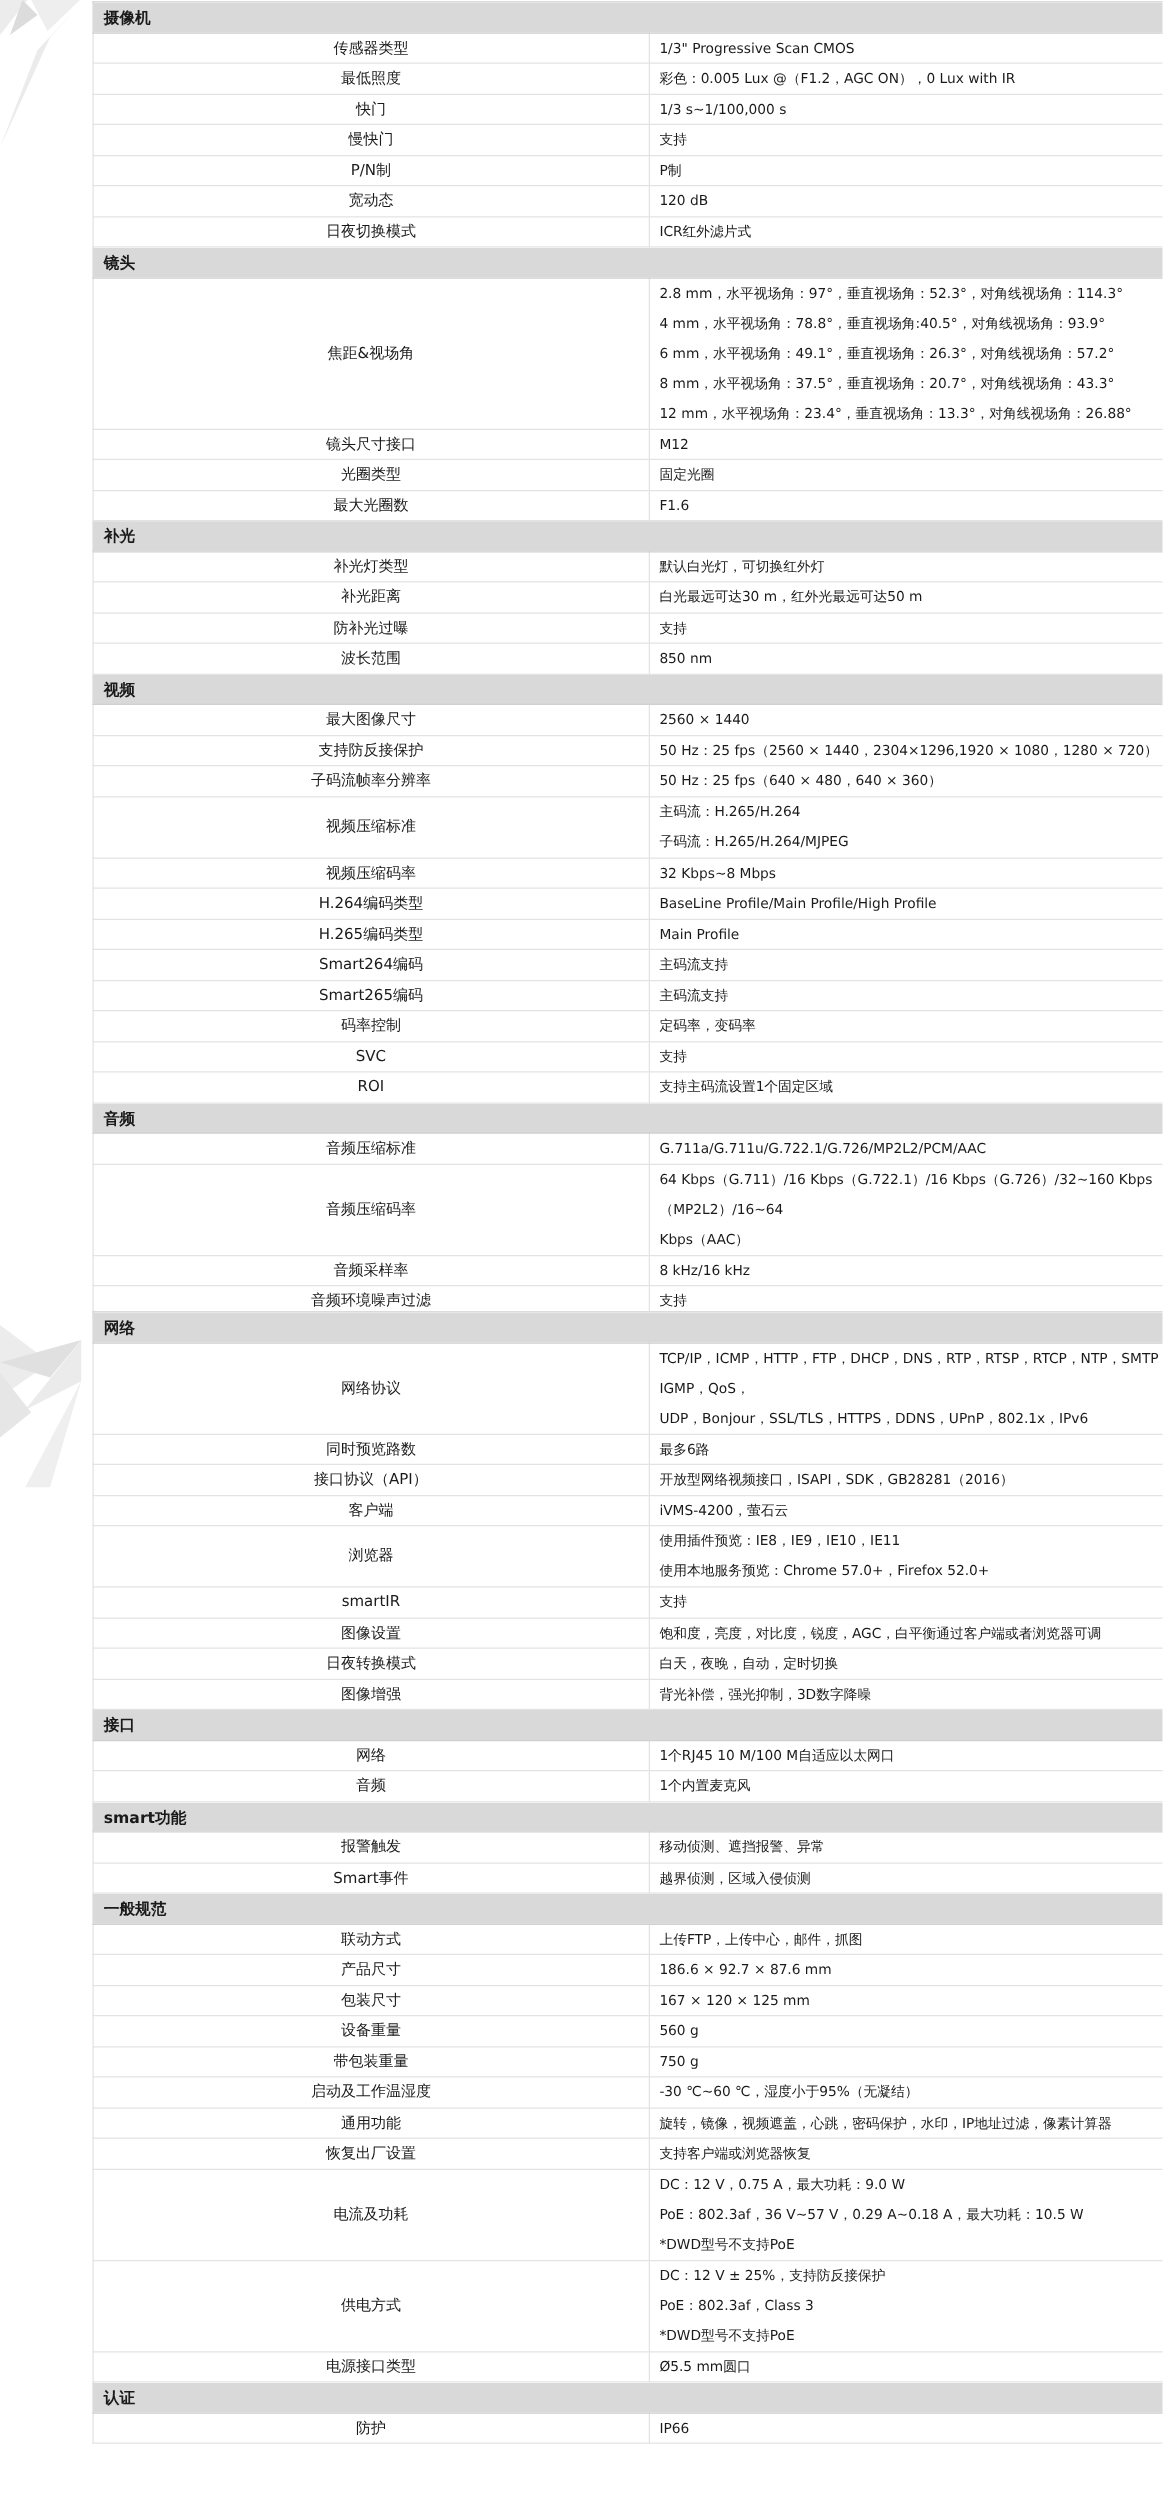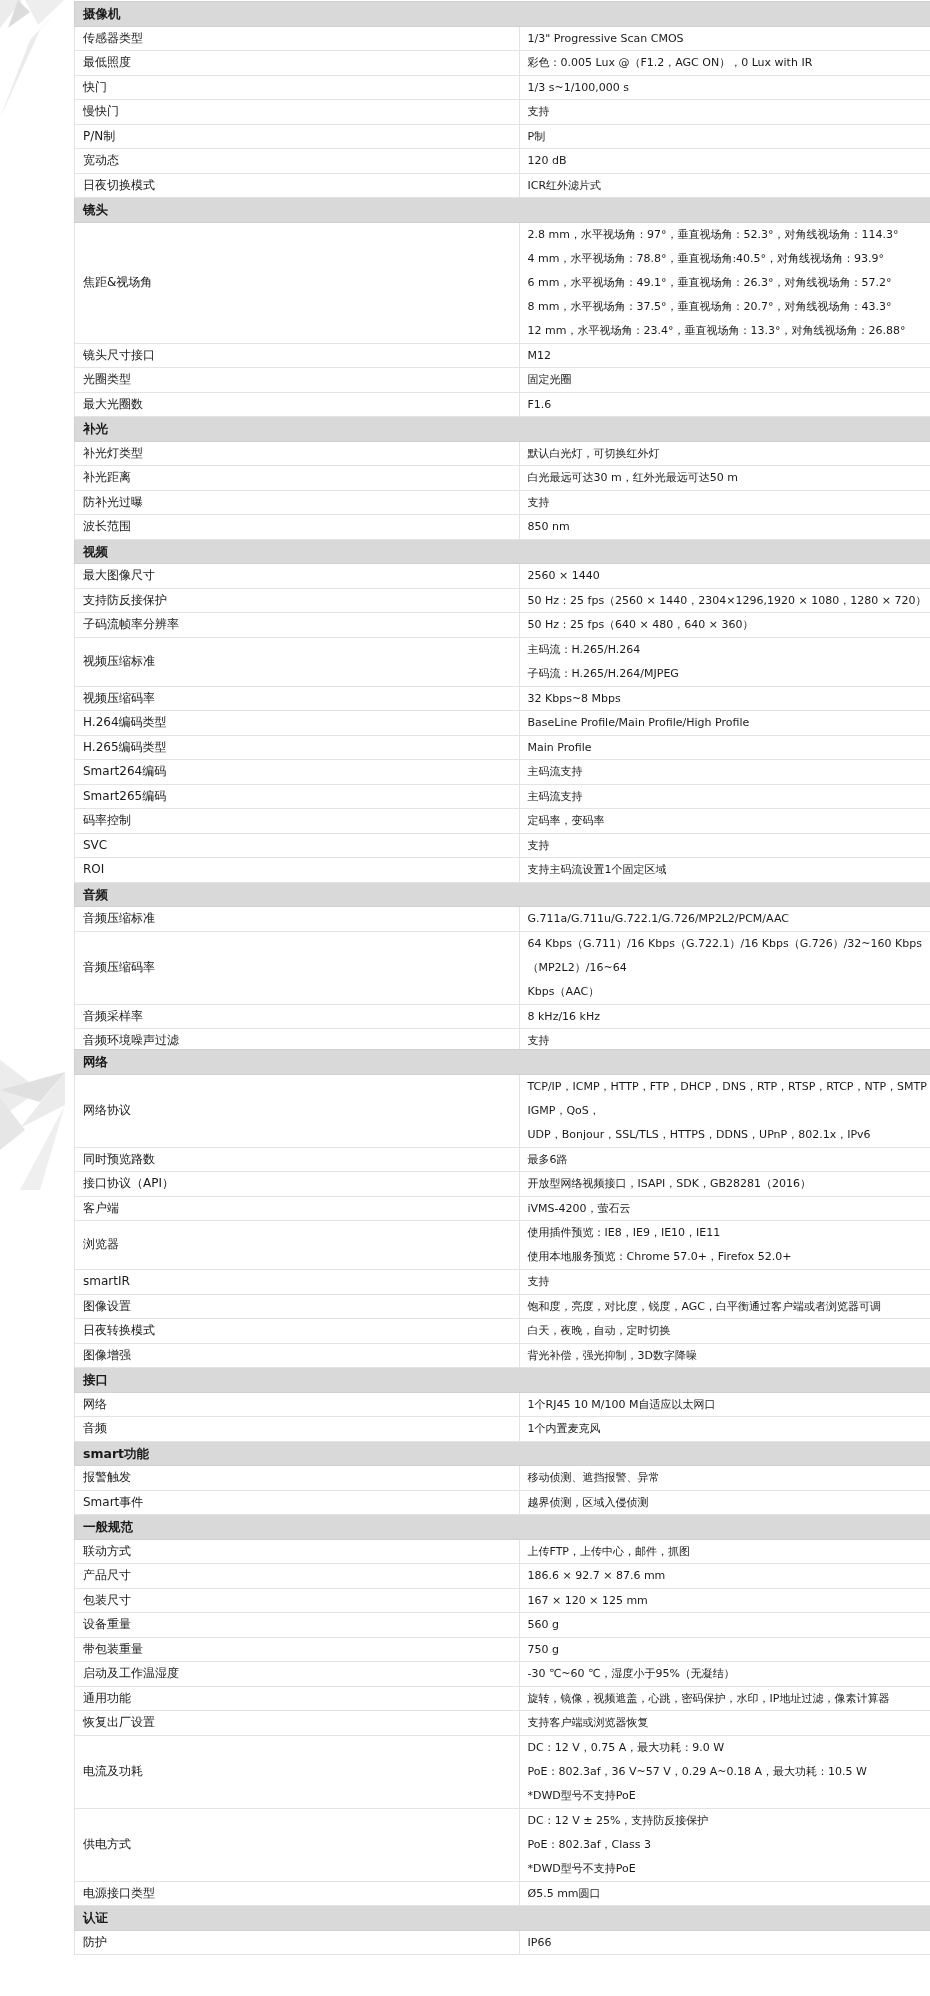--- a/index.html
+++ b/index.html
@@ -6,21 +6,21 @@
   body { width:930px; height:1996px; position:relative; overflow:hidden;
          font-family:"DejaVu Sans","Liberation Sans",sans-serif; color:#1a1a1a; }
   .deco { position:absolute; left:0; width:75px; pointer-events:none; }
   .deco-top { top:0; height:140px; }
   .deco-mid { top:1040px; height:150px; }
   .spec-table { position:absolute; left:74px; width:890px; border-collapse:collapse;
                 table-layout:fixed; background:#ffffff; }
   .spec-table td { border:1px solid #e3e3e3; padding:0 8px; font-size:12px;
                    vertical-align:middle; height:23.5px; line-height:23.5px;
                    overflow:hidden; white-space:nowrap; }
-  .spec-table td.key { width:212px; }
+  .spec-table td.key { width:212px;text-align:center; }
   .spec-table td.val { font-size:11px; }
   .spec-table tr.section td { background:#d9d9d9; font-weight:bold; font-size:12.5px;
                               border-color:#d0d0d0; }
   .spec-table td.multi { white-space:normal; line-height:24px; padding-top:0; padding-bottom:0; }
   .line { display:block; }
   #t1 { top:1px; }
   #t2 { top:1049px; }
 </style>
 </head>
 <body>

